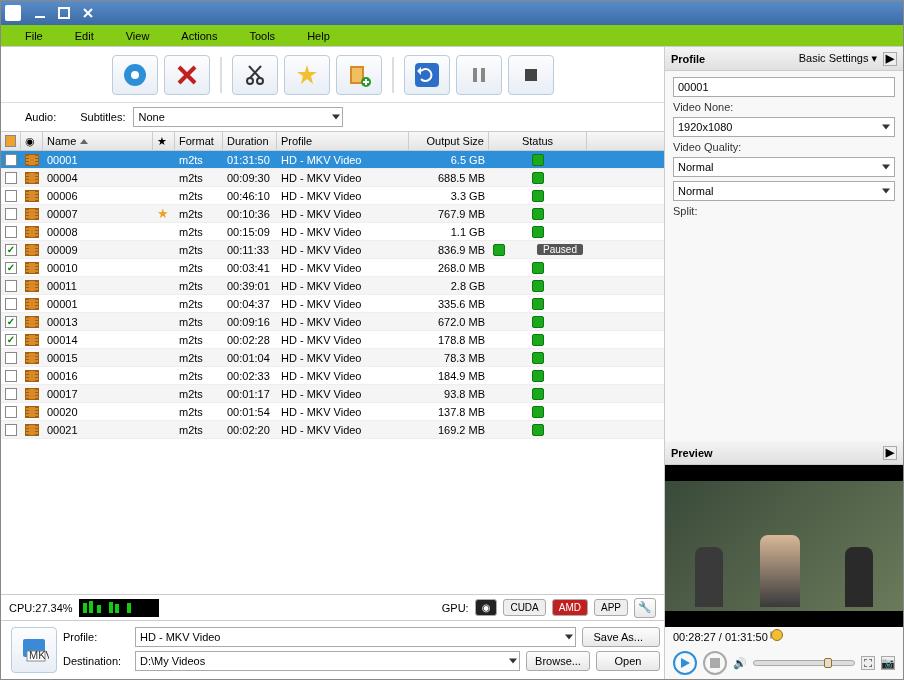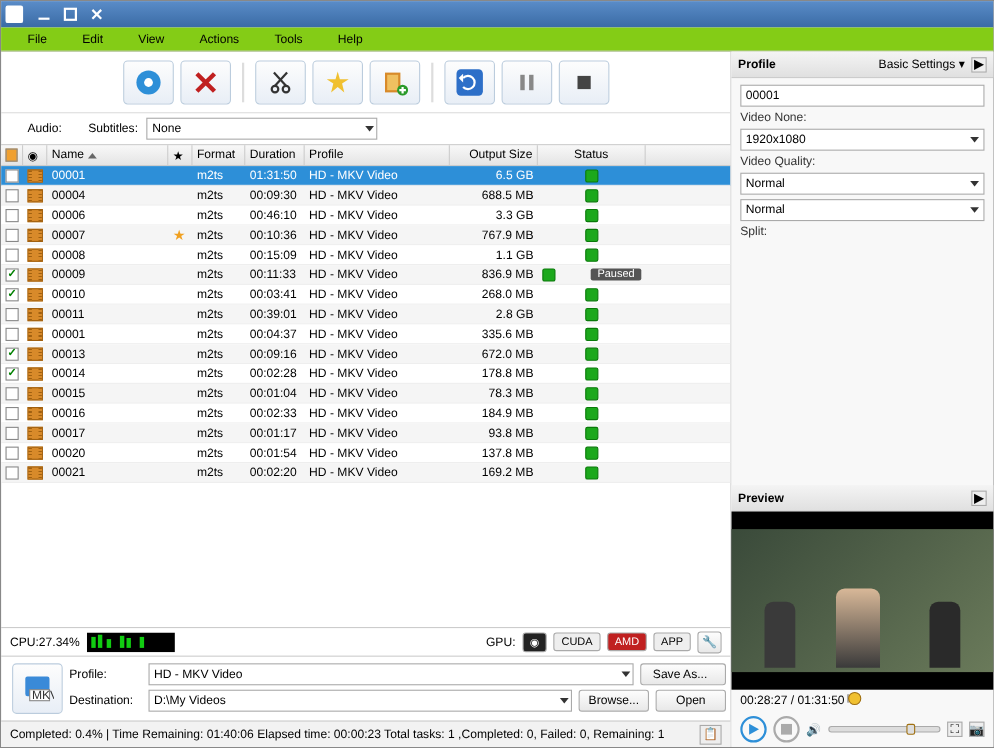--- a/index.html
+++ b/index.html
@@ -503,25 +503,20 @@
             <div class="sel" style="flex:1">
                 <span>D:\My Videos</span>
                 <span class="arrow"></span>
               </div>
             <div class="btn" style="width:64px;justify-content:center">Browse...</div>
             <div class="btn" style="width:64px;justify-content:center">Open</div>
           </div>
         </div>
       </div>
 
-      <div class="statusbar">
-        <span>Completed: 0.4% | Time Remaining: 01:40:06 Elapsed time: 00:00:23 Total tasks: 1 ,Completed: 0, Failed: 0, Remaining: 1</span>
-        <span style="flex:1"></span>
-        <div class="small-arrow" style="width:20px;height:18px">📋</div>
-      </div>
     </div>
 
     <div class="rightpane">
       <div class="panel-head">
         <span>Profile</span>
         <span class="spacer"></span>
         <span style="font-weight:normal"><span>Basic Settings</span> ▾</span>
         <div class="small-arrow" style="margin-left:6px">▶</div>
       </div>
       <div class="panel-body">

